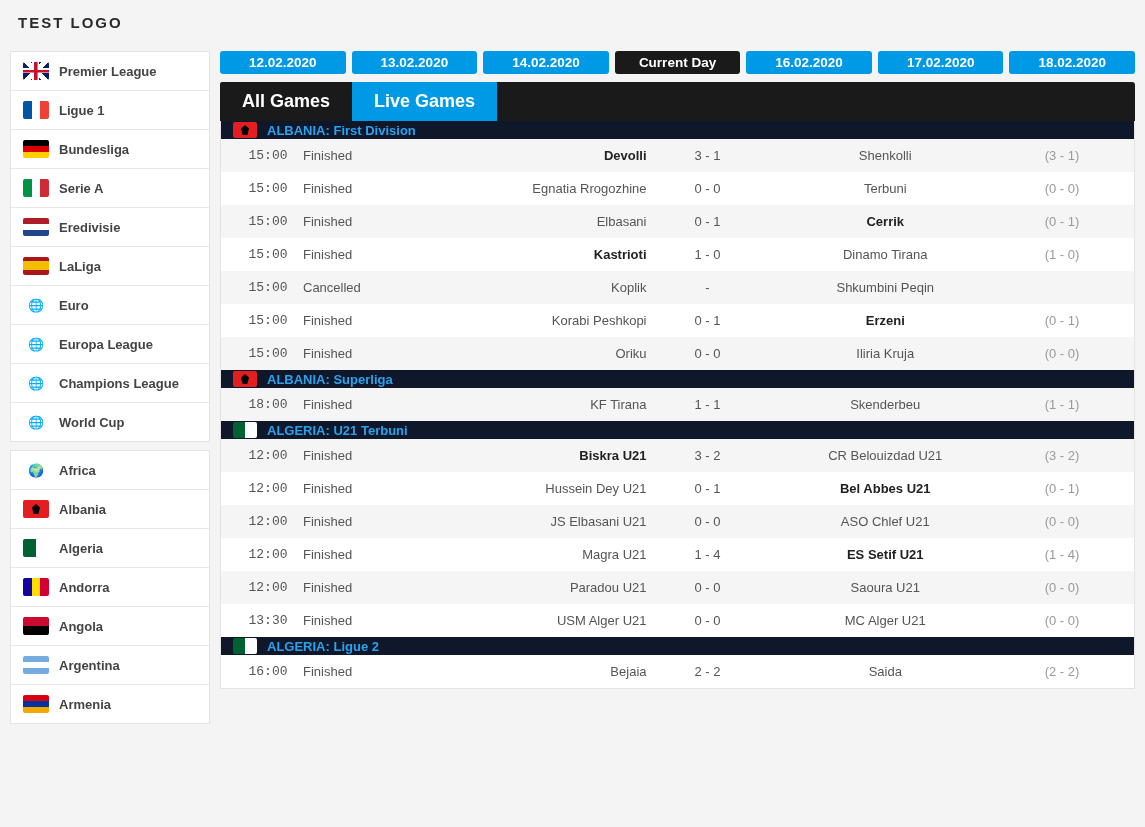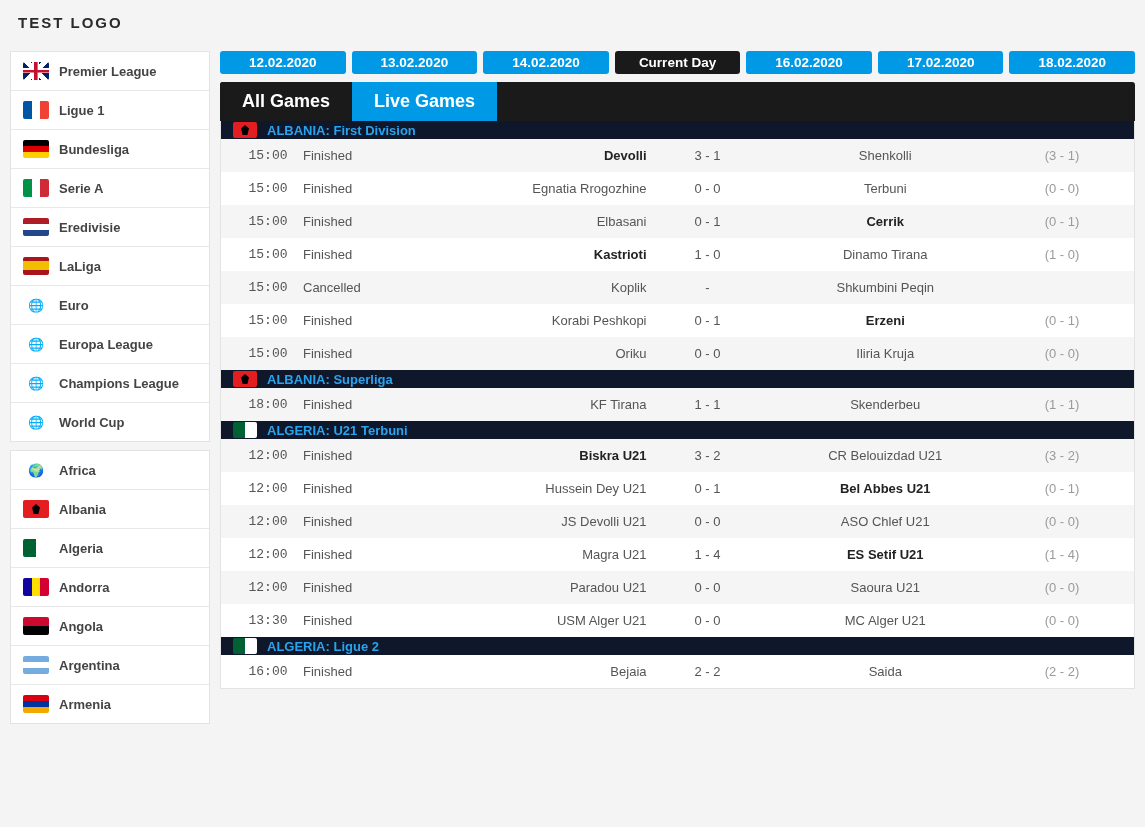--- a/index.html
+++ b/index.html
@@ -246,21 +246,21 @@
             <div class="col-time">12:00</div>
             <div class="col-status">Finished</div>
             <div class="col-home ">Hussein Dey U21</div>
             <div class="col-score">0 - 1</div>
             <div class="col-away winner">Bel Abbes U21</div>
             <div class="col-ht">(0 - 1)</div>
           </div>
           <div class="match">
             <div class="col-time">12:00</div>
             <div class="col-status">Finished</div>
-            <div class="col-home ">JS Devolli U21</div>
+            <div class="col-home ">JS Elbasani U21</div>
             <div class="col-score">0 - 0</div>
             <div class="col-away ">ASO Chlef U21</div>
             <div class="col-ht">(0 - 0)</div>
           </div>
           <div class="match">
             <div class="col-time">12:00</div>
             <div class="col-status">Finished</div>
             <div class="col-home ">Magra U21</div>
             <div class="col-score">1 - 4</div>
             <div class="col-away winner">ES Setif U21</div>

